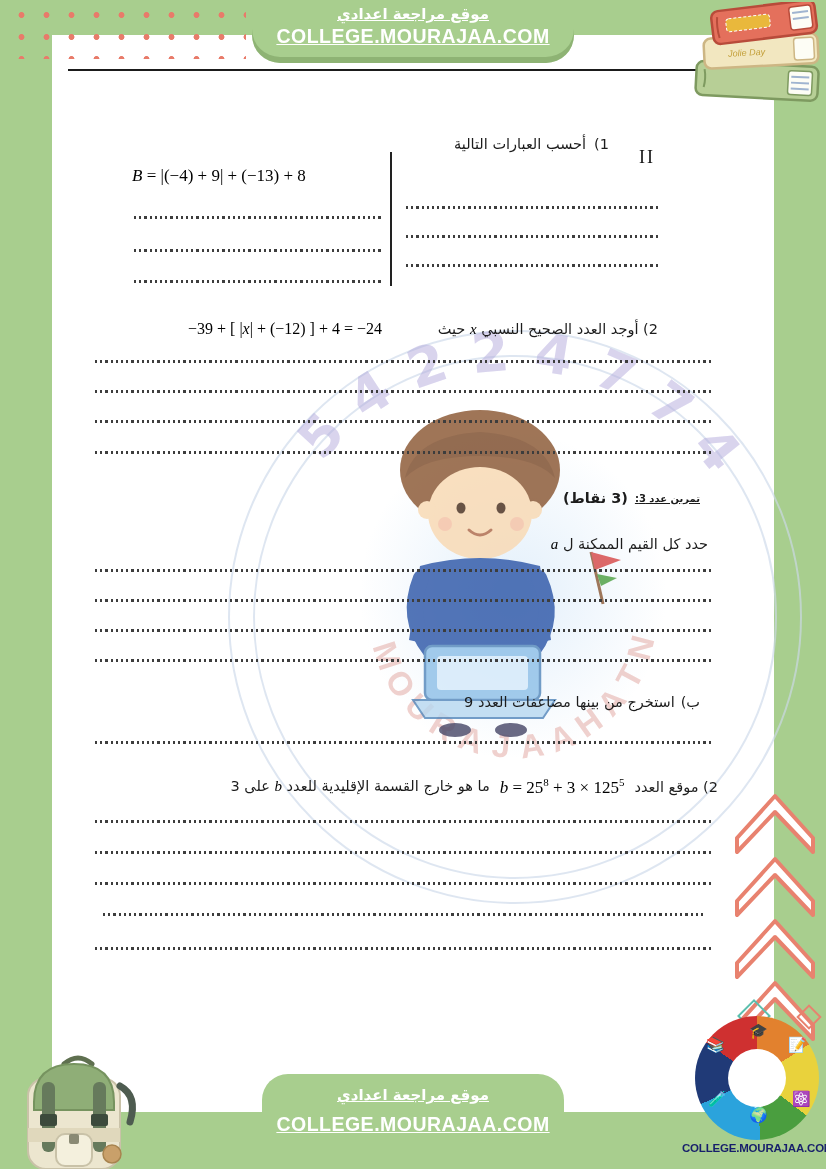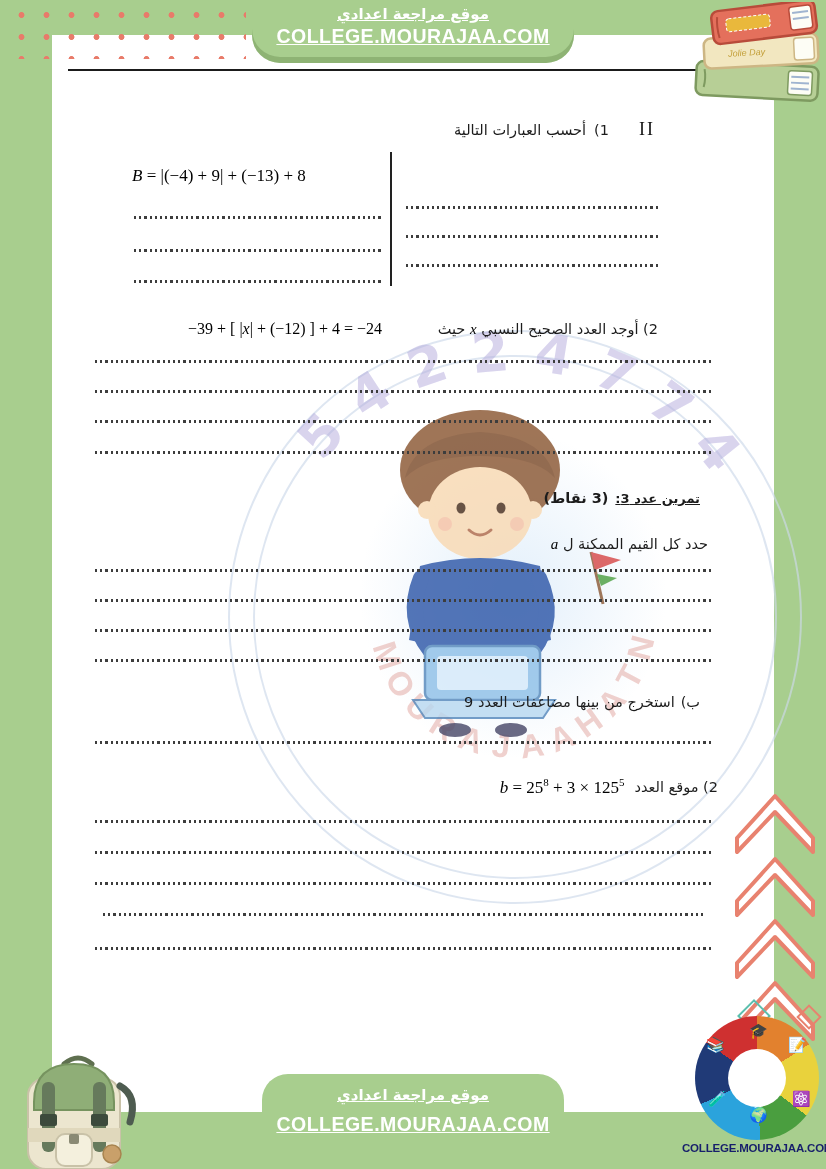--- a/index.html
+++ b/index.html
@@ -43,21 +43,21 @@
   .wm-letter{position:absolute;font-family:"Liberation Sans",sans-serif;font-weight:bold;
     font-size:33px;color:#de9a93;opacity:.45;}
   
   .content{position:absolute;inset:0;z-index:3;}
   .ar{font-family:"DejaVu Sans","Liberation Sans",sans-serif;font-size:14.5px;color:#1c1c1c;}
   .eq{font-family:"Liberation Serif","DejaVu Serif",serif;font-size:17px;color:#000000;white-space:nowrap;}
   .eq i{font-style:italic;}
   .eq sup{font-size:11px;}
   .row{position:absolute;display:flex;align-items:center;}
   .numII{font-family:"Liberation Serif","DejaVu Serif",serif;font-size:18px;letter-spacing:2px;color:#111;}
-  .ex3-title{font-weight:bold;text-decoration:underline;font-size:13px;}
+  .ex3-title{font-weight:bold;text-decoration:underline;font-size:10px;}
   .ex3-pts{font-weight:bold;font-size:14.5px;}
   .dl{position:absolute;height:3px;
     background-image:repeating-linear-gradient(90deg,#3d3d3d 0 2.2px,rgba(0,0,0,0) 2.2px 5.2px);}
   .vdiv{position:absolute;width:2px;background:#222;}
   
   .deco{position:absolute;z-index:6;}
   .chevron{position:absolute;left:731px;width:88px;height:68px;z-index:6;}
   .logo-ring{position:absolute;left:695px;top:1016px;width:124px;height:124px;border-radius:50%;z-index:7;
     background:conic-gradient(from -55deg,
       #cf3030 0 55deg,#e2812e 55deg 112deg,#e9d23c 112deg 182deg,
@@ -126,21 +126,21 @@
   <svg style="position:absolute;left:583px;top:548px;opacity:.8;" width="42" height="60" viewBox="0 0 42 60">
     <line x1="8" y1="4" x2="20" y2="56" stroke="#8a5733" stroke-width="3"></line>
     <path d="M8 4 L38 12 L12 22 Z" fill="#d64545"></path>
     <path d="M14 26 L34 30 L18 38 Z" fill="#4a9e3f"></path>
   </svg>
 </div>
 
 <div class="content">
 
   <div class="row ar" dir="rtl" style="top:119px;right:171px;gap:8px;">
-    <span class="numII" style="margin-left:22px;">II</span>
+    <span class="numII" style="margin-left:22px;margin-top:28px;">II</span>
     <span>1)</span>
     <span>أحسب العبارات التالية</span>
   </div>
 
   <div class="dl" style="top:206px;left:406px;width:252px;"></div>
   <div class="dl" style="top:235px;left:406px;width:252px;"></div>
   <div class="dl" style="top:264px;left:406px;width:252px;"></div>
 
   <div class="vdiv" style="left:390px;top:152px;height:134px;"></div>
 
@@ -192,20 +192,25 @@
 
   <div class="row" dir="rtl" style="top:776px;left:180px;right:108px;gap:10px;">
     <span class="ar">
       <span>2)</span>
       <span>موقع العدد</span>
     </span>
     <span class="eq" dir="ltr">
       <i>b</i>
       <span>= 25</span><sup>8</sup>
       <span>+ 3 × 125</span><sup>5</sup>
+    </span>
+    <span class="ar">
+      <span>ما هو خارج القسمة الإقليدية للعدد</span>
+      <i class="eq" style="font-size:15px;">b</i>
+      <span>على 3</span>
     </span>
   </div>
   <div class="dl" style="top:820px;left:95px;width:618px;"></div>
   <div class="dl" style="top:851px;left:95px;width:618px;"></div>
   <div class="dl" style="top:882px;left:95px;width:618px;"></div>
   <div class="dl" style="top:913px;left:103px;width:602px;"></div>
   <div class="dl" style="top:947px;left:95px;width:618px;"></div>
 </div>
 
 <div class="header-tab">

